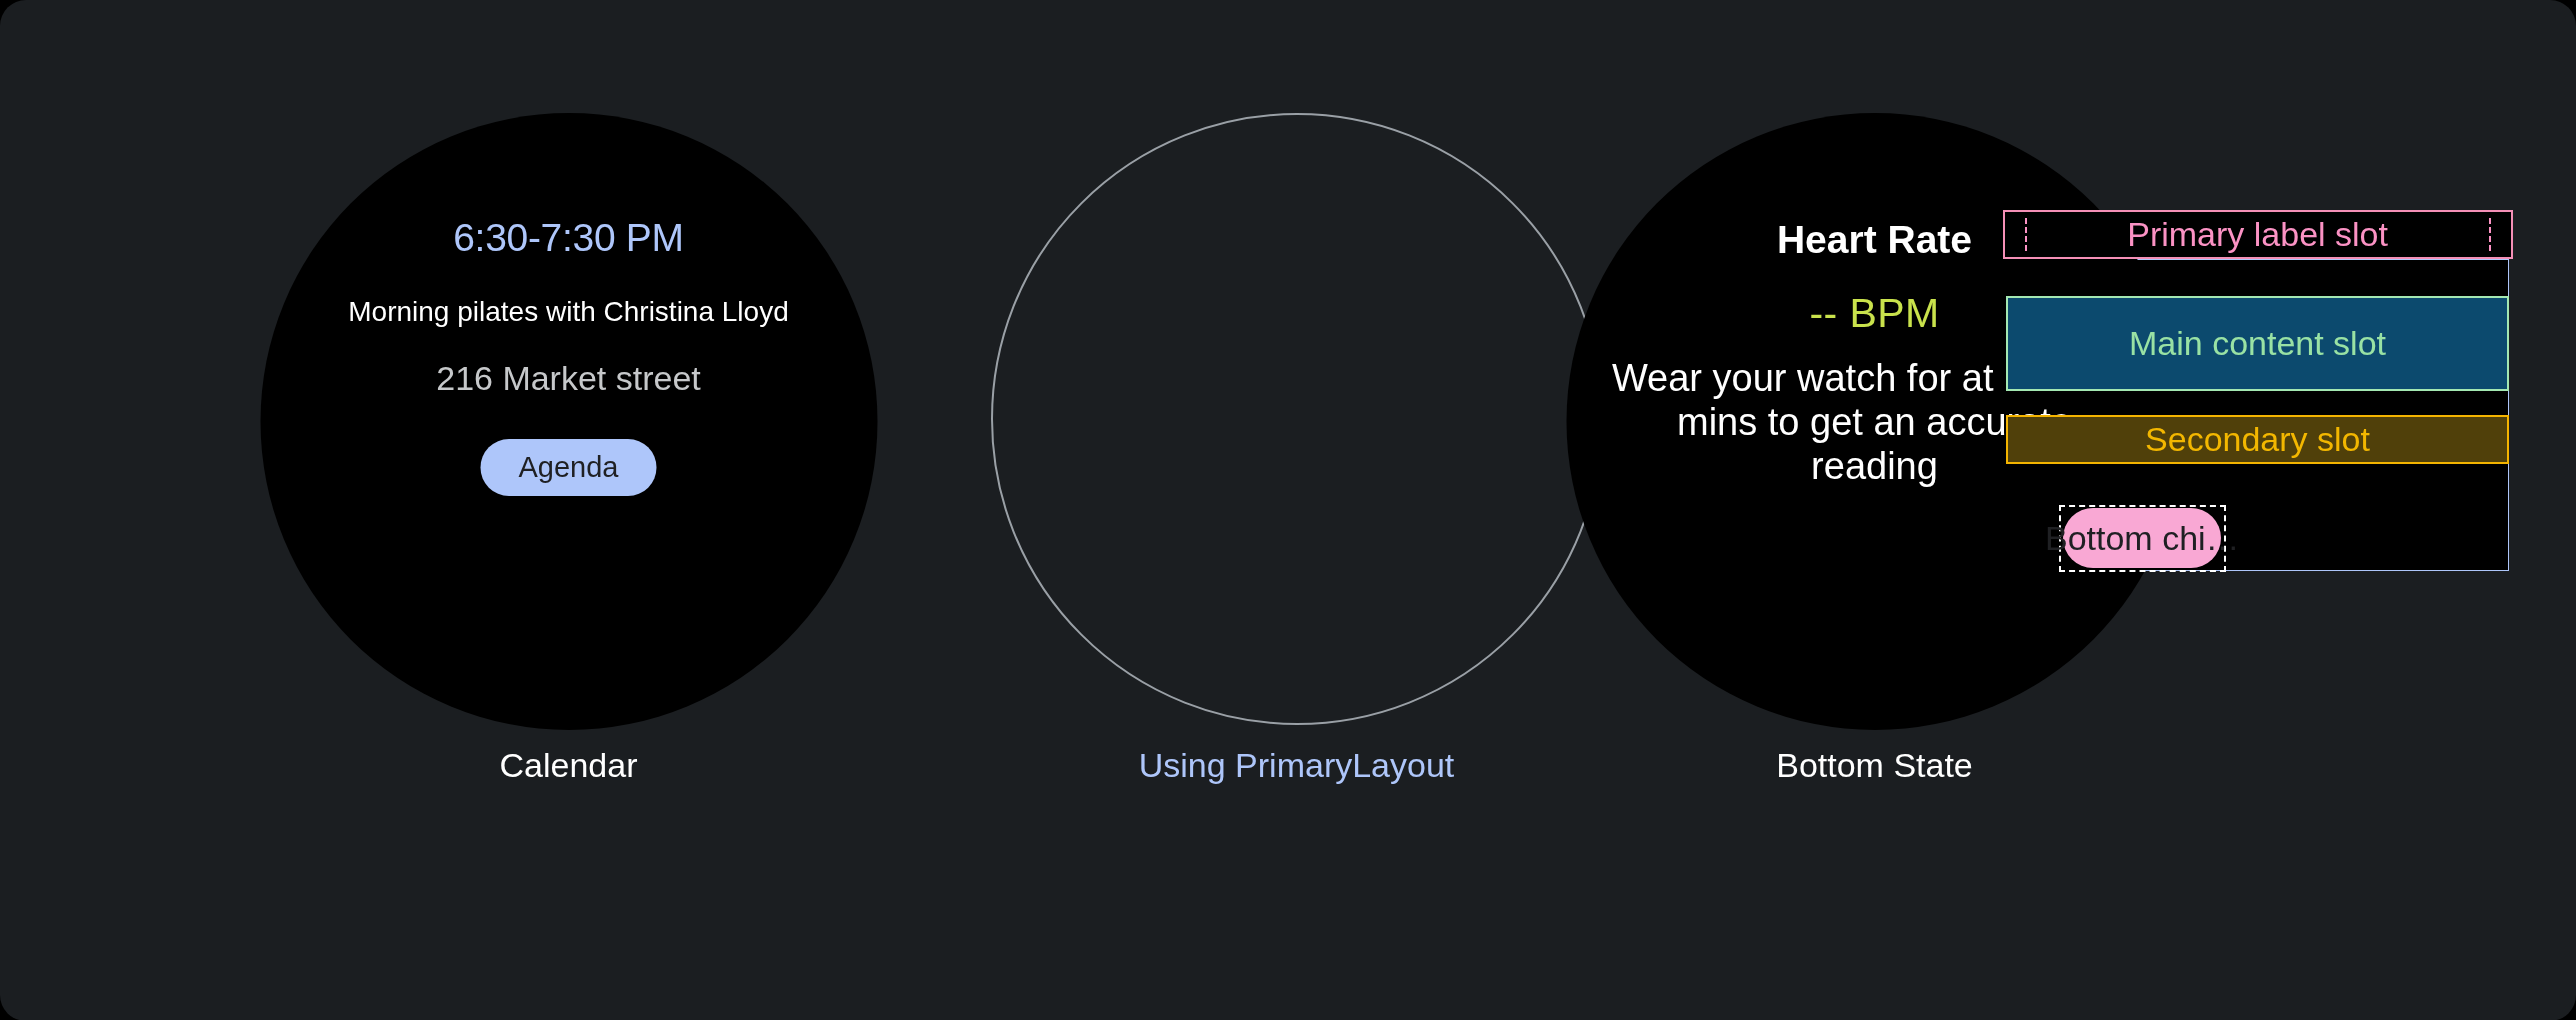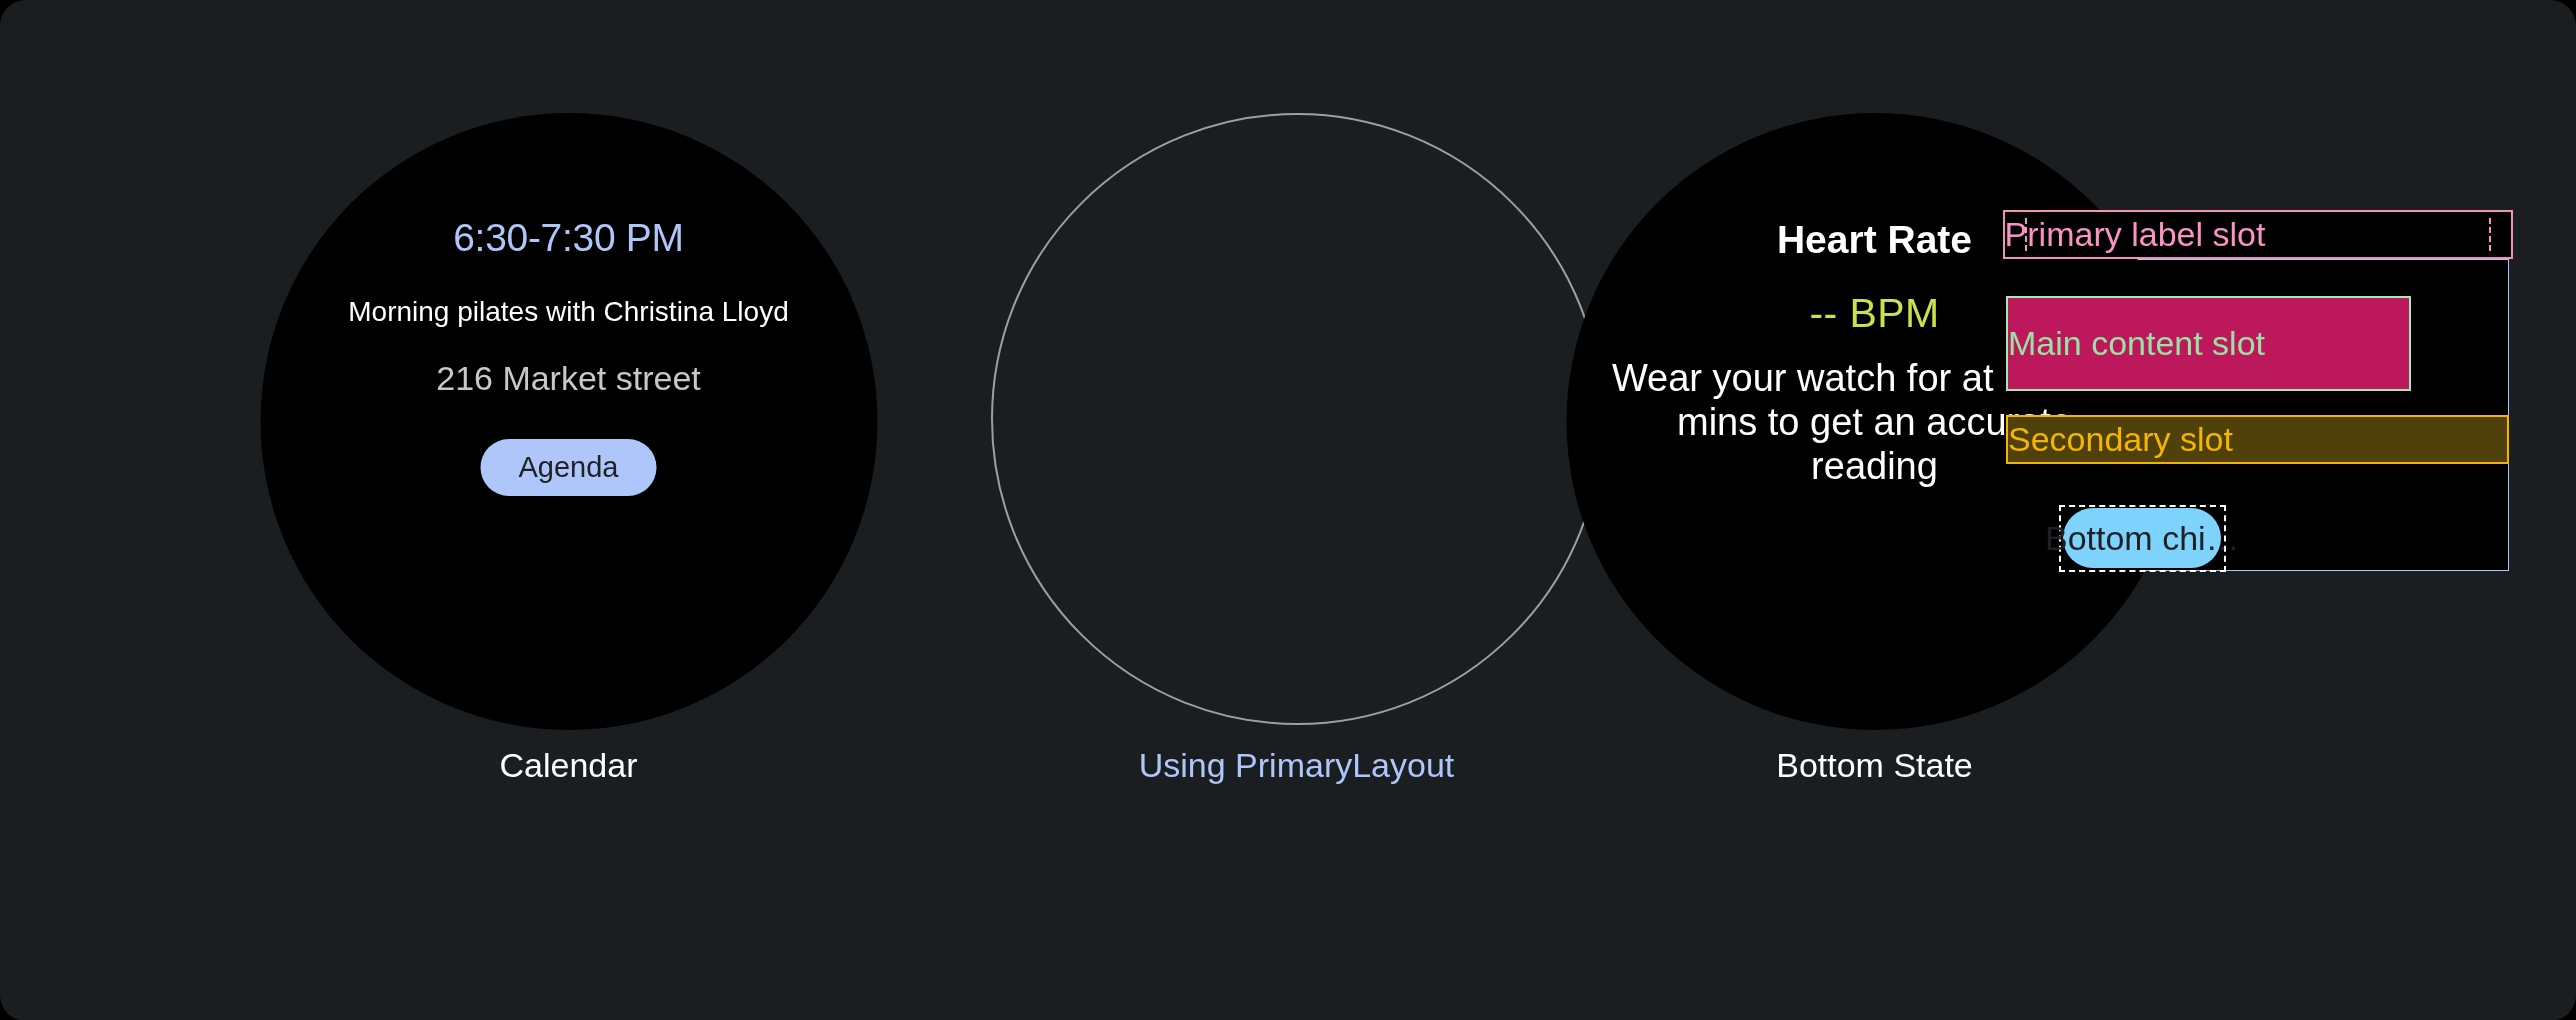--- a/index.html
+++ b/index.html
@@ -137,20 +137,21 @@
     height: 312px;
     box-sizing: border-box;
     border: 1.7px solid #aec6fa;
     background: #000000;
   }
   .slot-box {
     position: absolute;
     box-sizing: border-box;
     display: flex;
     align-items: center;
+    justify-content: center;
     font-weight: 400;
     white-space: nowrap;
   }
   .slot-primary {
     left: -3.4px;
     top: 0;
     width: 510px;
     height: 49px;
     border: 2.6px solid #f48fb6;
     background: #000000;
@@ -163,24 +164,24 @@
     top: 6px;
     bottom: 6px;
     border-left: 2.6px dashed #fb92c4;
   }
   .slot-primary .dash-left  { left: 20px; }
   .slot-primary .dash-right { right: 20px; }
 
   .slot-main {
     left: 0;
     top: 86px;
-    width: 405px;
+    width: 503px;
     height: 95px;
     border: 2.6px solid #a4e8b2;
-    background: #be185d;
+    background: #0c4a6e;
     color: #99e2a4;
     font-size: 34px;
     z-index: 2;
   }
   .slot-secondary {
     left: 0;
     top: 205px;
     width: 503px;
     height: 49px;
     border: 2.6px solid #f4b400;
@@ -206,21 +207,21 @@
     box-sizing: border-box;
     border: 2.6px dashed #ffffff;
   }
   .bottom-chip {
     position: absolute;
     left: 4.3px;
     top: 3.4px;
     width: 158px;
     height: 60px;
     border-radius: 859px;
-    background: #7dd3fc;
+    background: #f9a8d4;
     color: #1f2023;
     font-size: 34px;
     display: flex;
     align-items: center;
     justify-content: center;
     white-space: nowrap;
   }
 
   
   .caption {

